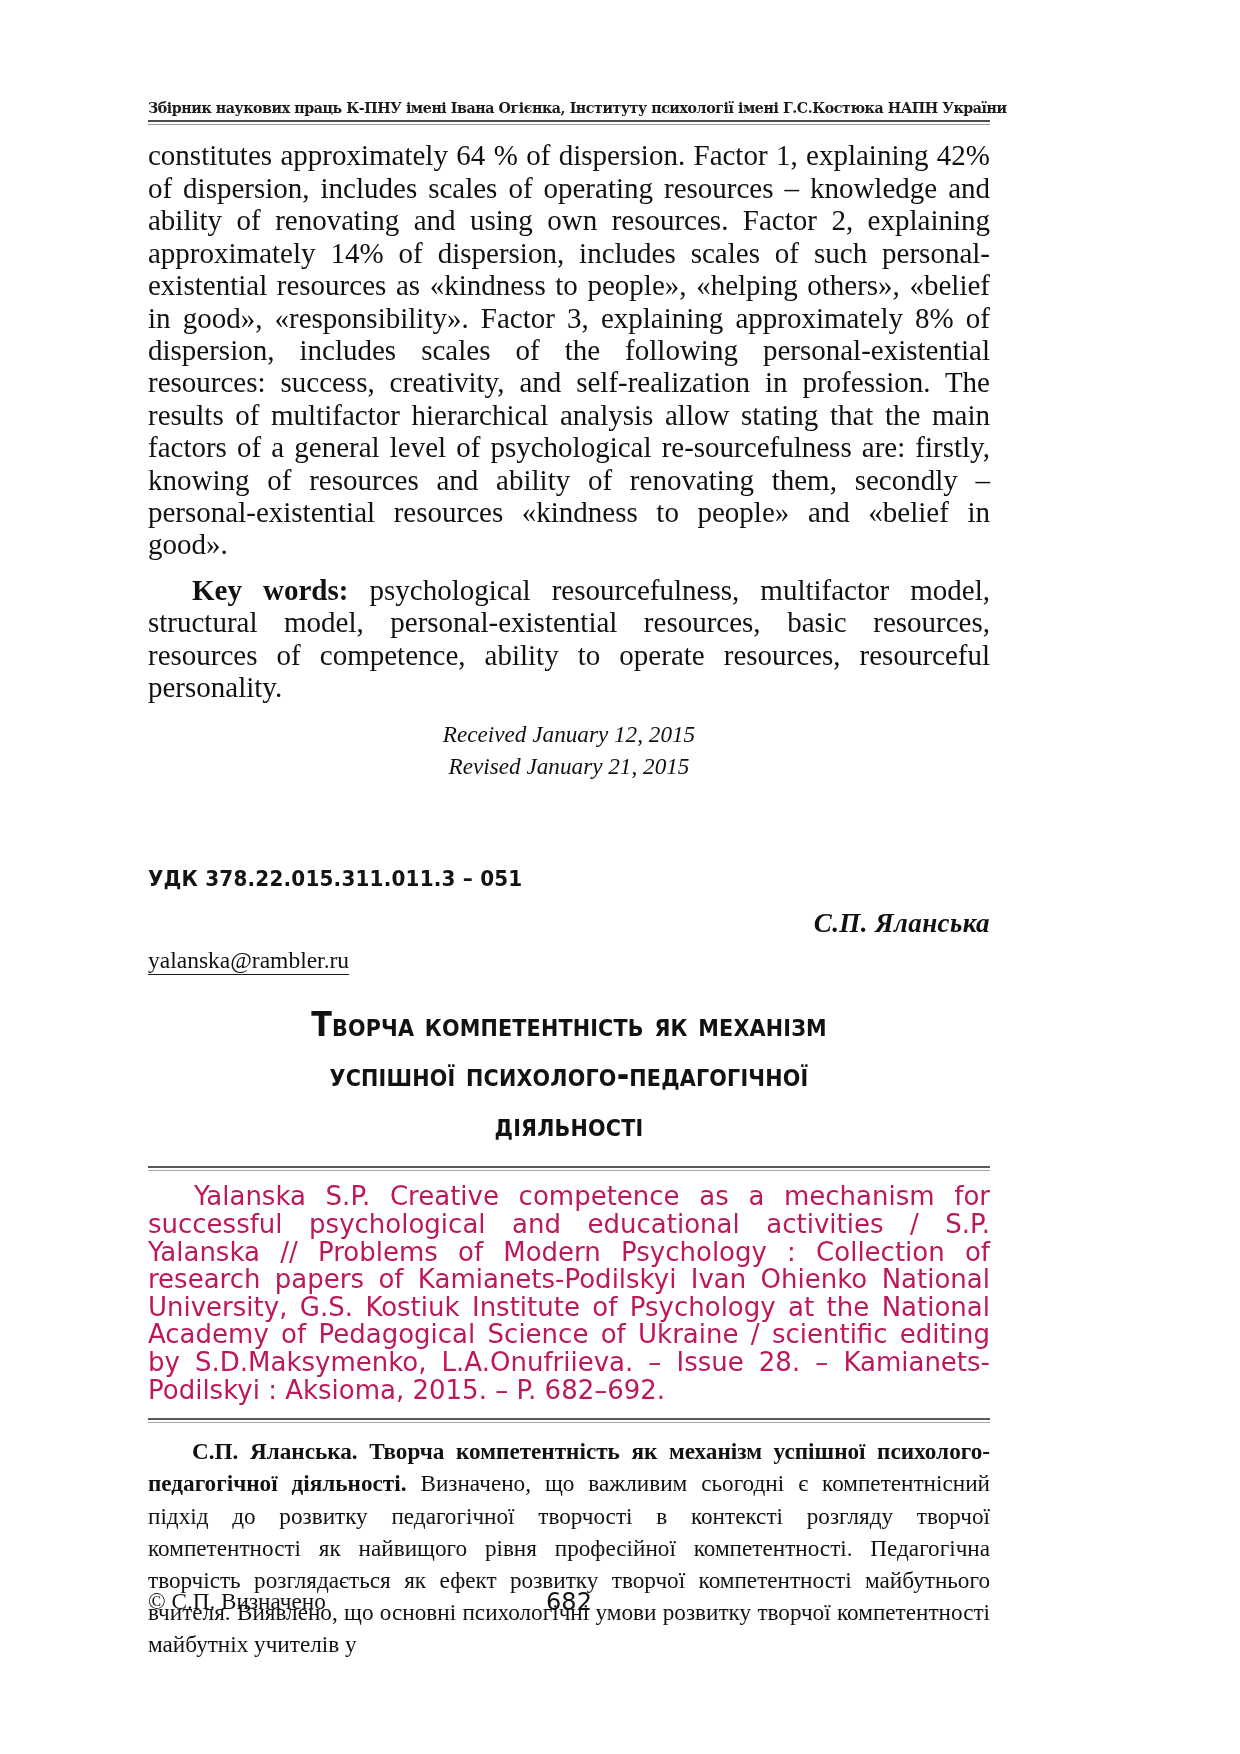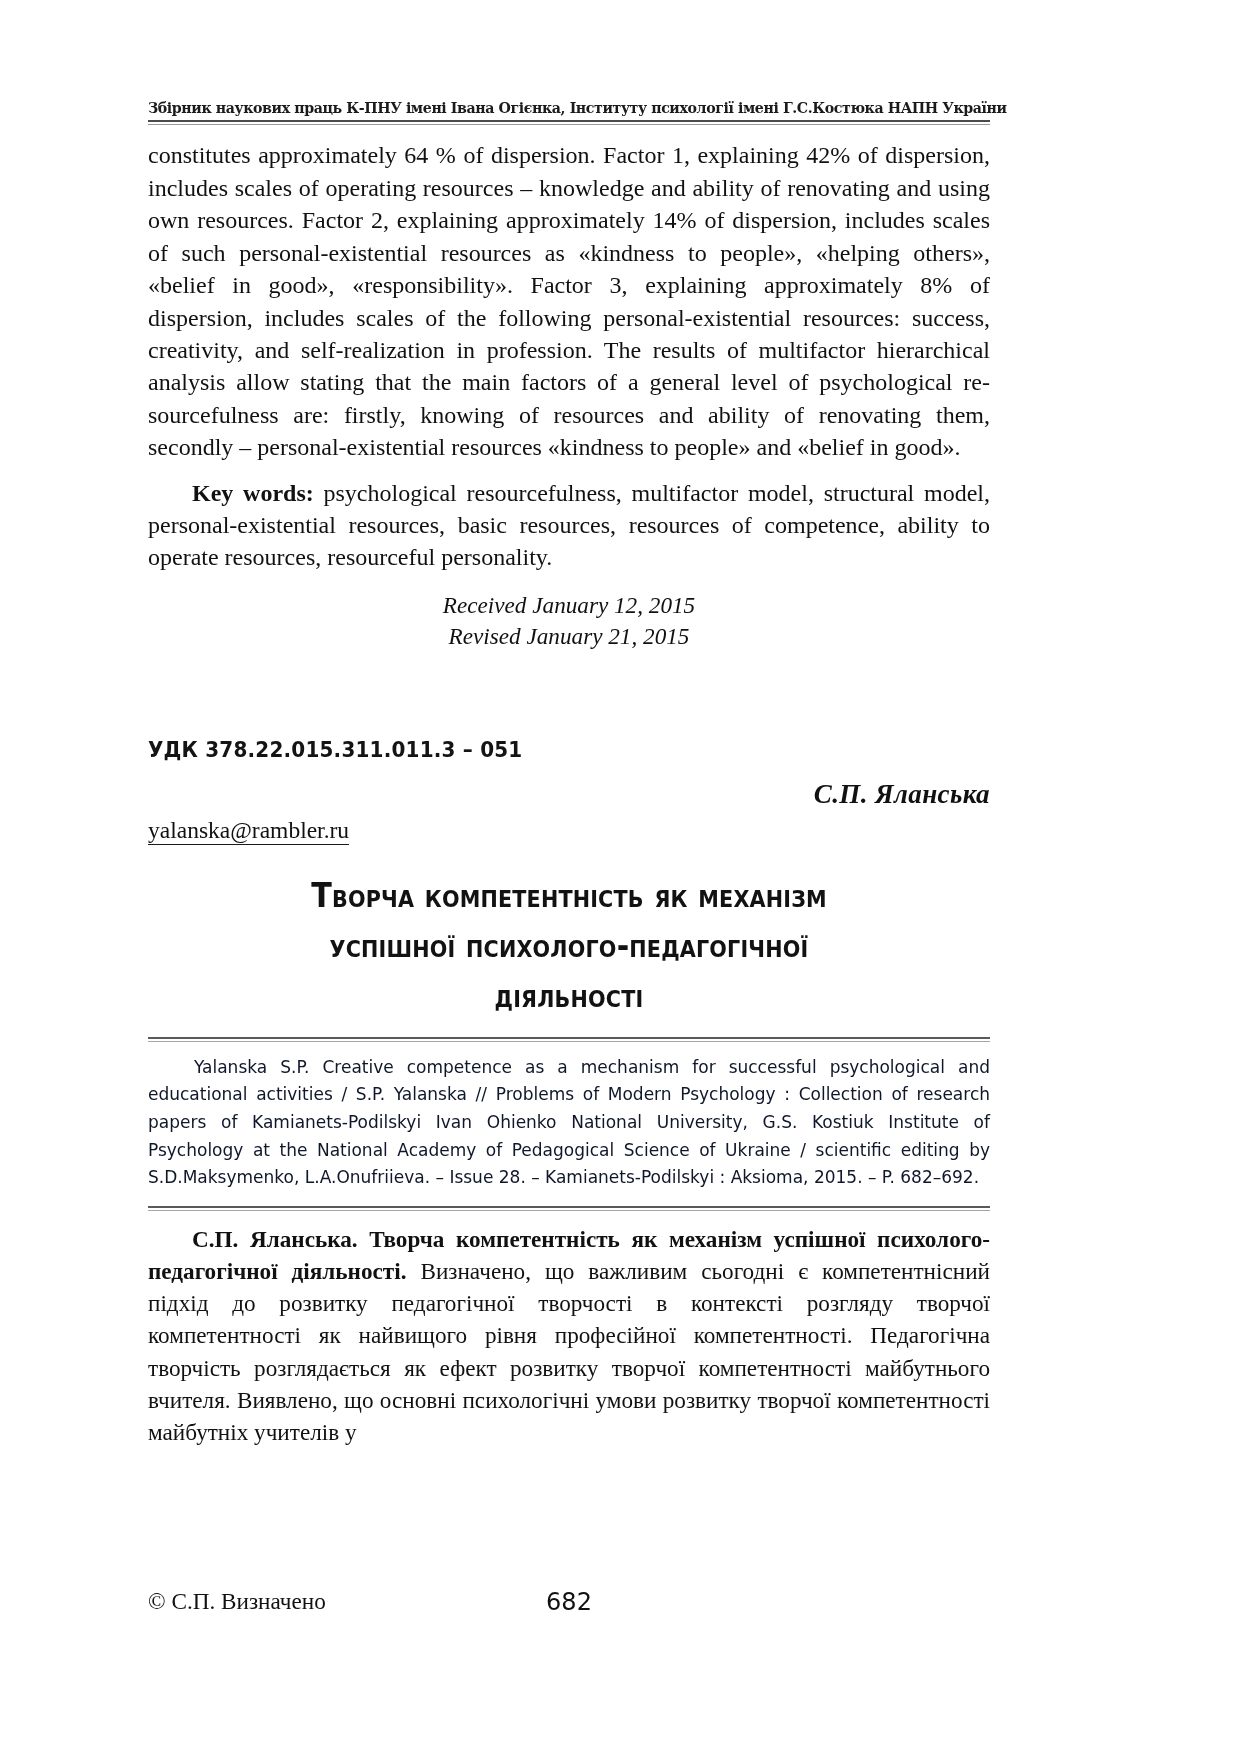--- a/index.html
+++ b/index.html
@@ -48,21 +48,21 @@
     border-top: 2px solid #4b4b4b;
     border-bottom: 1px solid #9a9a9a;
     height: 2px;
     margin-top: 3px;
     margin-bottom: 0px;
   }
 
   
   .abs-en {
     margin-top: 14px;
-    font-size: 24px;
+    font-size: 29px;
     line-height: 32.4px;
     text-align: justify;
     text-justify: inter-word;
     hyphens: manual;
   }
   .abs-en p { margin: 0; }
   .abs-en p.kw { text-indent: 44px; margin-top: 13px; }
   .abs-en b { font-weight: bold; }
 
   
@@ -128,25 +128,25 @@
     border-top: 2.4px solid #5a5a5a;
     border-bottom: 1px solid #a6a6a6;
     height: 2px;
     margin-top: 16px;
   }
 
   
   .bibref {
     margin-top: 12px;
     font-family: "DejaVu Sans", "Liberation Sans", sans-serif;
-    font-size: 17px;
+    font-size: 26px;
     line-height: 27.6px;
     text-align: justify;
     text-justify: inter-word;
-    color: #0f172a;
+    color: #be185d;
   }
   .bibref p { margin: 0; text-indent: 46px; }
 
   .rule-double3 {
     border-top: 2.4px solid #5a5a5a;
     border-bottom: 1px solid #a6a6a6;
     height: 2px;
     margin-top: 14px;
   }
 

